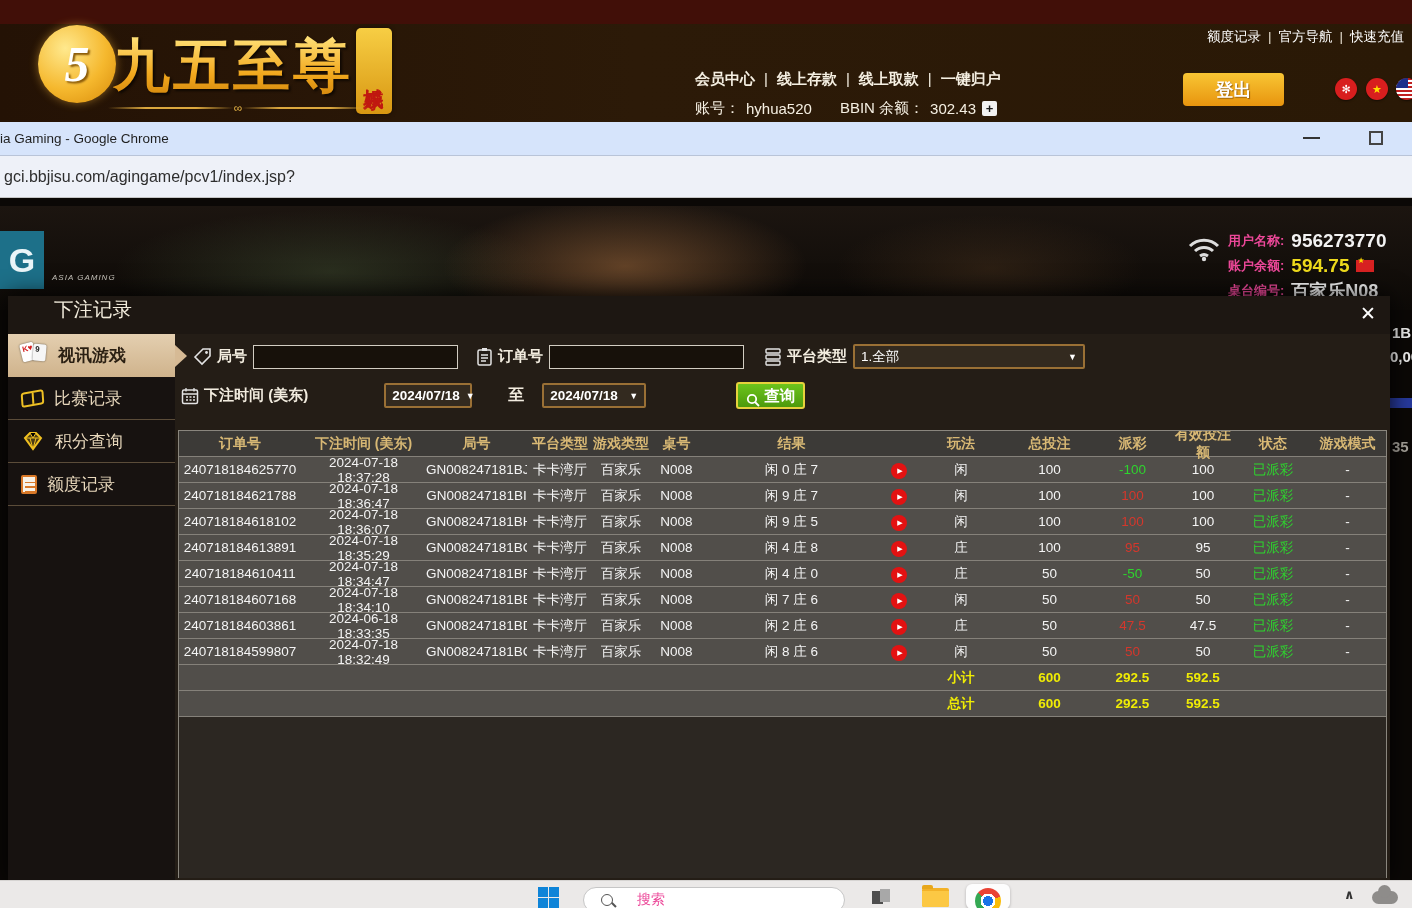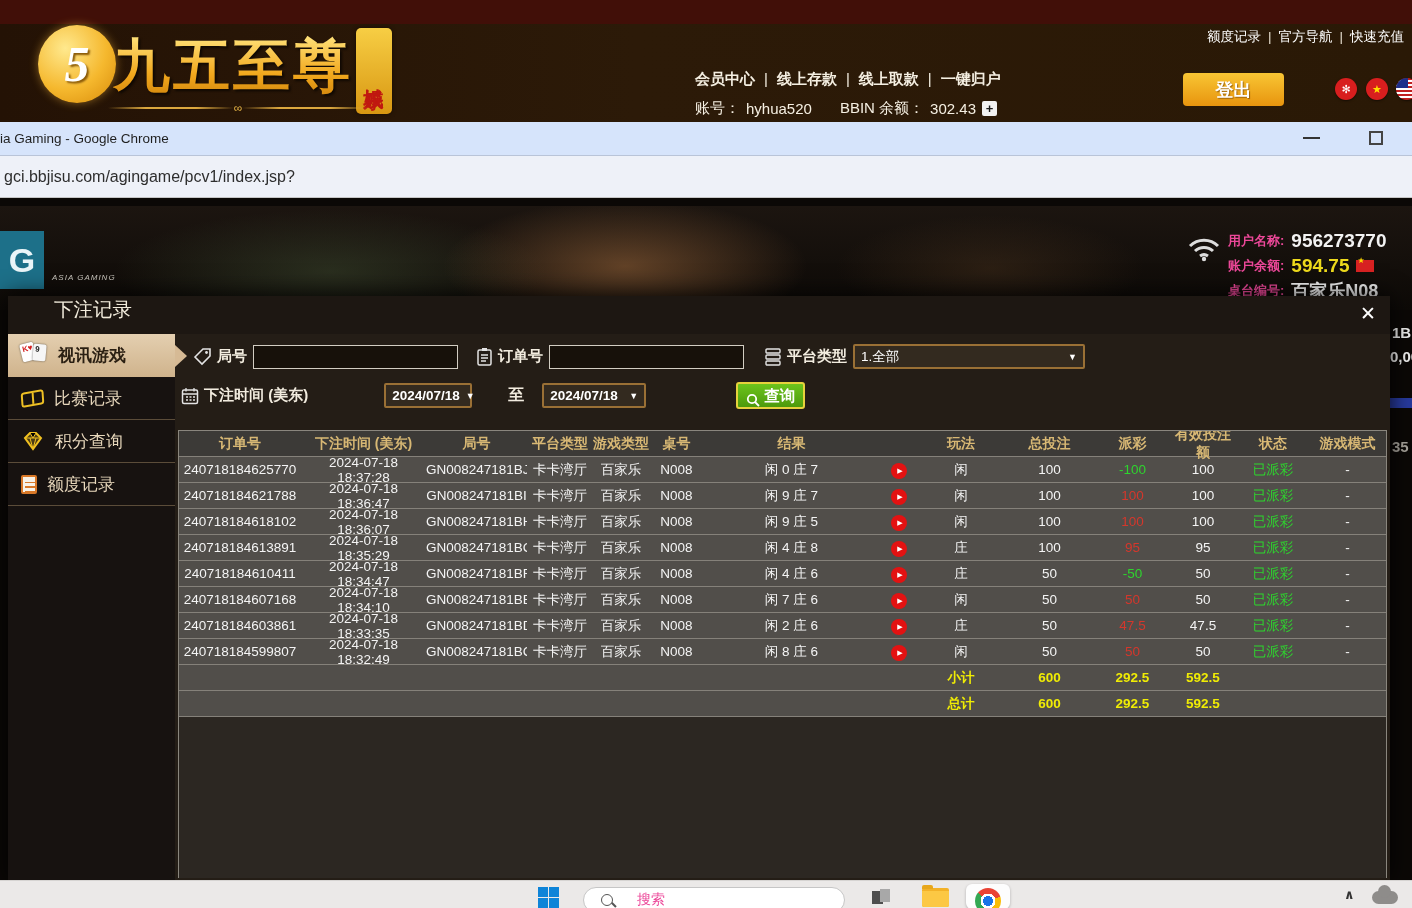--- a/index.html
+++ b/index.html
@@ -433,21 +433,21 @@
               <div class="tcell status">已派彩</div>
               <div class="tcell">-</div>
             </div>
             <div class="trow">
               <div class="tcell">240718184610411</div>
               <div class="tcell">2024-07-18 18:34:47</div>
               <div class="tcell">GN008247181BF</div>
               <div class="tcell">卡卡湾厅</div>
               <div class="tcell">百家乐</div>
               <div class="tcell">N008</div>
-              <div class="tcell">闲 4 庄 6</div>
+              <div class="tcell">闲 4 庄 0</div>
               <div class="tcell"><span class="playbtn">▶</span></div>
               <div class="tcell">庄</div>
               <div class="tcell">50</div>
               <div class="tcell neg">-50</div>
               <div class="tcell">50</div>
               <div class="tcell status">已派彩</div>
               <div class="tcell">-</div>
             </div>
             <div class="trow">
               <div class="tcell">240718184607168</div>
@@ -460,21 +460,21 @@
               <div class="tcell"><span class="playbtn">▶</span></div>
               <div class="tcell">闲</div>
               <div class="tcell">50</div>
               <div class="tcell pos">50</div>
               <div class="tcell">50</div>
               <div class="tcell status">已派彩</div>
               <div class="tcell">-</div>
             </div>
             <div class="trow">
               <div class="tcell">240718184603861</div>
-              <div class="tcell">2024-07-18 18:33:35</div>
+              <div class="tcell">2024-06-18 18:33:35</div>
               <div class="tcell">GN008247181BD</div>
               <div class="tcell">卡卡湾厅</div>
               <div class="tcell">百家乐</div>
               <div class="tcell">N008</div>
               <div class="tcell">闲 2 庄 6</div>
               <div class="tcell"><span class="playbtn">▶</span></div>
               <div class="tcell">庄</div>
               <div class="tcell">50</div>
               <div class="tcell pos">47.5</div>
               <div class="tcell">47.5</div>

